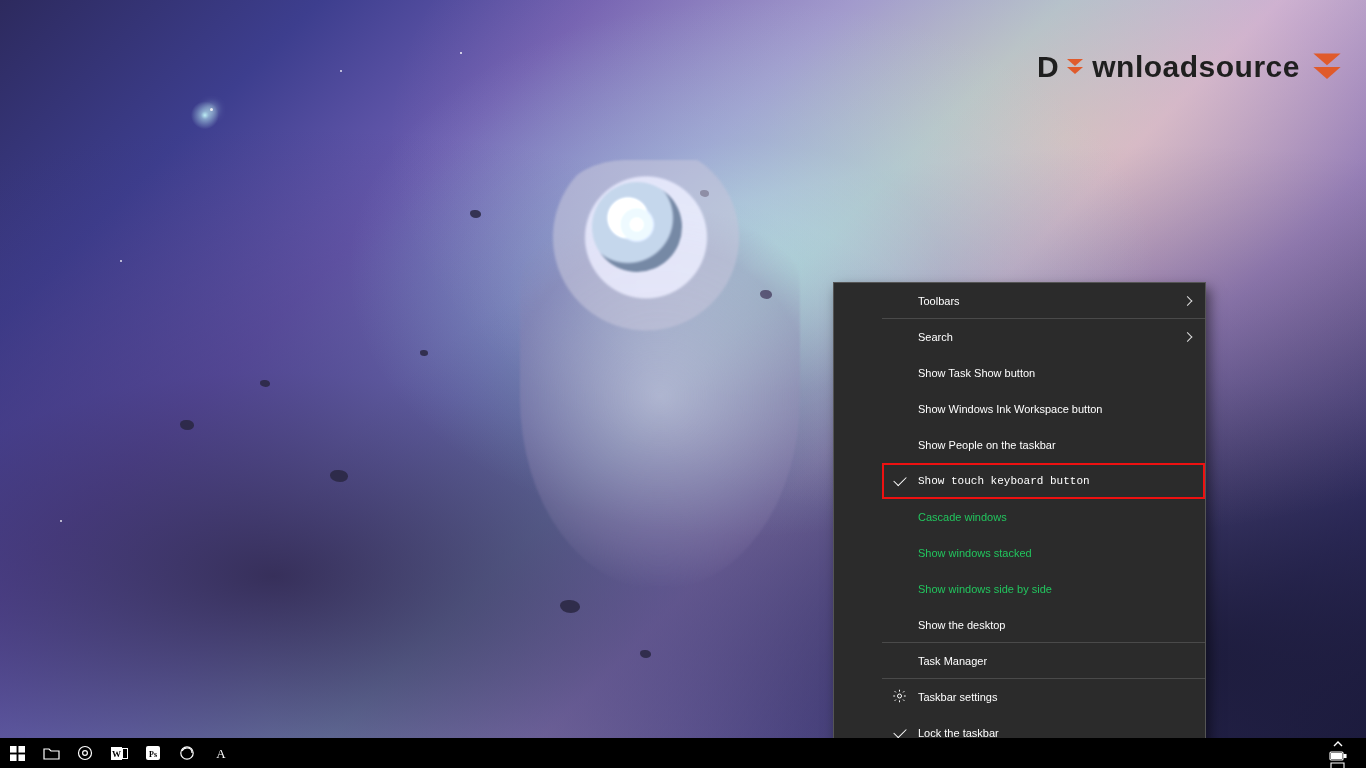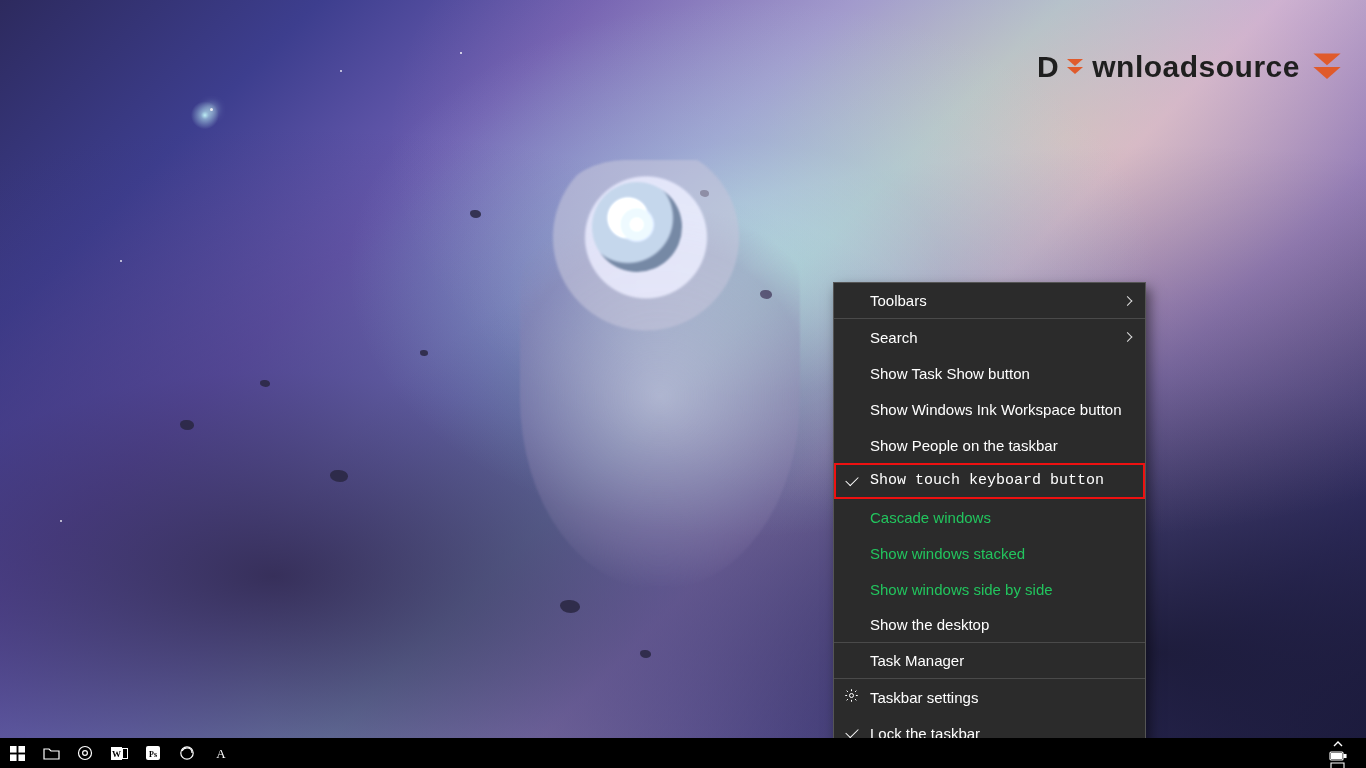--- a/index.html
+++ b/index.html
@@ -45,22 +45,22 @@
   .taskbar { position:absolute; left:0; right:0; bottom:0; height:30px; background:#000; display:flex; align-items:center; color:#fff; }
   .tb-left { display:flex; align-items:center; height:100%; }
   .tb-btn { width:34px; height:30px; display:flex; align-items:center; justify-content:center; cursor:pointer; }
   .tb-btn svg, .tray-ico svg { display:block; }
   .tb-right { margin-left:auto; display:flex; align-items:center; height:100%; padding-right:4px;flex-direction:column; }
   .tray-ico { width:26px; height:30px; display:flex; align-items:center; justify-content:center; cursor:pointer; }
   .tray-text { padding:0 8px; font-size:12px; letter-spacing:.5px; cursor:pointer; height:30px; display:flex; align-items:center;}
   .red-ring { position:absolute; bottom:8px; left:807px; width:18px; height:18px; border:2px solid #d11; border-radius:50%; }
 
   
-  .ctxmenu { position:absolute; left:833px; top:282px; width:313px; background:#2b2b2b; color:#fff;
-    border:1px solid #555; box-shadow: 4px 6px 12px rgba(0,0,0,.5); font-size:15px; }
+  .ctxmenu { position:absolute; left:833px; top:282px; width:373px; background:#2b2b2b; color:#fff;
+    border:1px solid #555; box-shadow: 4px 6px 12px rgba(0,0,0,.5); font-size:11px;padding-left:48px; }
   .ctx-item { height:36px; display:flex; align-items:center; padding:0 14px 0 36px; position:relative; cursor:default; }
   .ctx-item.with-arrow::after { content:""; position:absolute; right:14px; top:50%; width:6px; height:6px; border-top:1px solid #ddd; border-right:1px solid #ddd; transform: translateY(-50%) rotate(45deg); }
   .ctx-item.sep-after { border-bottom:1px solid #4a4a4a; }
   .ctx-item .check { position:absolute; left:12px; top:50%; width:12px; height:7px; border-left:1.5px solid #fff; border-bottom:1.5px solid #fff; transform: translateY(-70%) rotate(-45deg); }
   .ctx-item .gear { position:absolute; left:10px; top:50%; transform:translateY(-50%); }
   .ctx-item.disabled { color:#22c55e; cursor:default; }
   .ctx-item.highlight { outline:2px solid #e11; outline-offset:-2px;font-family:Liberation Mono, monospace; }
 
 </style>
 </head>

